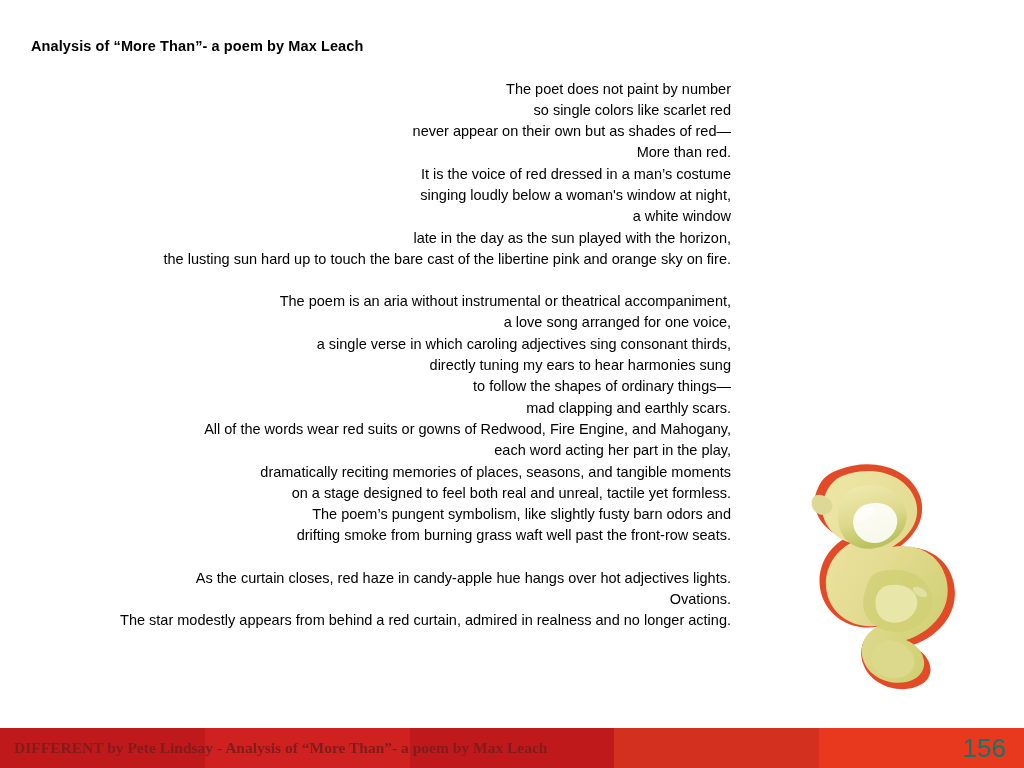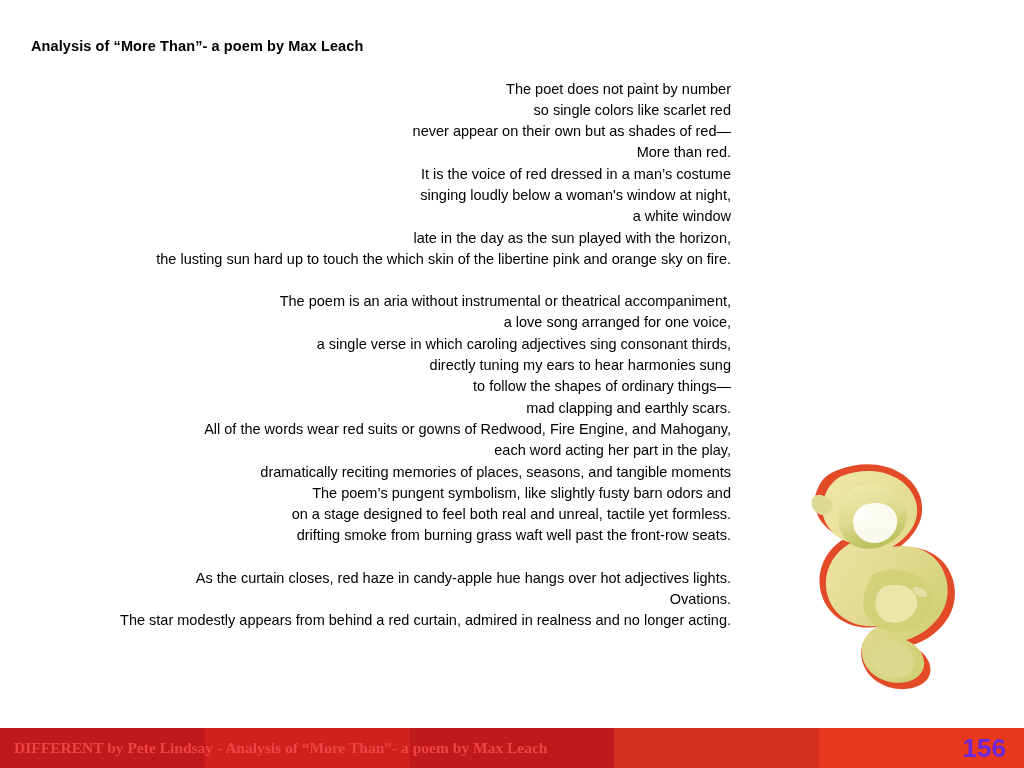--- a/index.html
+++ b/index.html
@@ -79,36 +79,36 @@
   .seg-c { left: 410px; width: 204px; background: #c0191c; }
   .seg-d { left: 614px; width: 205px; background: #d4301f; }
   .seg-e { left: 819px; width: 205px; background: #e8381d; }
 
   .banner-text {
     position: absolute;
     left: 14px;
     top: 0;
     height: 24px;
     line-height: 40px;
-    color: #ef4444;
+    color: #7f1d1d;
     font-size: 15.5px;
     font-weight: bold;
     font-family: "Liberation Serif", serif;
     white-space: nowrap;
   }
 
   .page-number {
     position: absolute;
     right: 18px;
     top: 0;
     height: 40px;
     line-height: 40px;
-    color: #6d28d9;
+    color: #0f766e;
     font-size: 26px;
-    font-weight: bold;
+    font-weight: normal;
     font-family: "Liberation Sans", sans-serif;
   }
 </style>
 </head>
 <body>
 
 <div class="slide">
 
   <div class="content">
 
@@ -116,35 +116,35 @@
 
     <div class="stanza">
       <span class="line">The poet does not paint by number</span>
       <span class="line">so single colors like scarlet red</span>
       <span class="line">never appear on their own but as shades of red—</span>
       <span class="line">More than red.</span>
       <span class="line">It is the voice of red dressed in a man’s costume</span>
       <span class="line">singing loudly below a woman's window at night,</span>
       <span class="line">a white window</span>
       <span class="line">late in the day as the sun played with the horizon,</span>
-      <span class="line">the lusting sun hard up to touch the which skin of the libertine pink and orange sky on fire.</span>
+      <span class="line">the lusting sun hard up to touch the bare cast of the libertine pink and orange sky on fire.</span>
     </div>
 
     <div class="stanza">
       <span class="line">The poem is an aria without instrumental or theatrical accompaniment,</span>
       <span class="line">a love song arranged for one voice,</span>
       <span class="line">a single verse in which caroling adjectives sing consonant thirds,</span>
       <span class="line">directly tuning my ears to hear harmonies sung</span>
       <span class="line">to follow the shapes of ordinary things—</span>
       <span class="line">mad clapping and earthly scars.</span>
       <span class="line">All of the words wear red suits or gowns of Redwood, Fire Engine, and Mahogany,</span>
       <span class="line">each word acting her part in the play,</span>
       <span class="line">dramatically reciting memories of places, seasons, and tangible moments</span>
+      <span class="line">on a stage designed to feel both real and unreal, tactile yet formless.</span>
       <span class="line">The poem’s pungent symbolism, like slightly fusty barn odors and</span>
-      <span class="line">on a stage designed to feel both real and unreal, tactile yet formless.</span>
       <span class="line">drifting smoke from burning grass waft well past the front-row seats.</span>
     </div>
 
     <div class="stanza">
       <span class="line">As the curtain closes, red haze in candy-apple hue hangs over hot adjectives lights.</span>
       <span class="line">Ovations.</span>
       <span class="line">The star modestly appears from behind a red curtain, admired in realness and no longer acting.</span>
     </div>
 
   </div>

